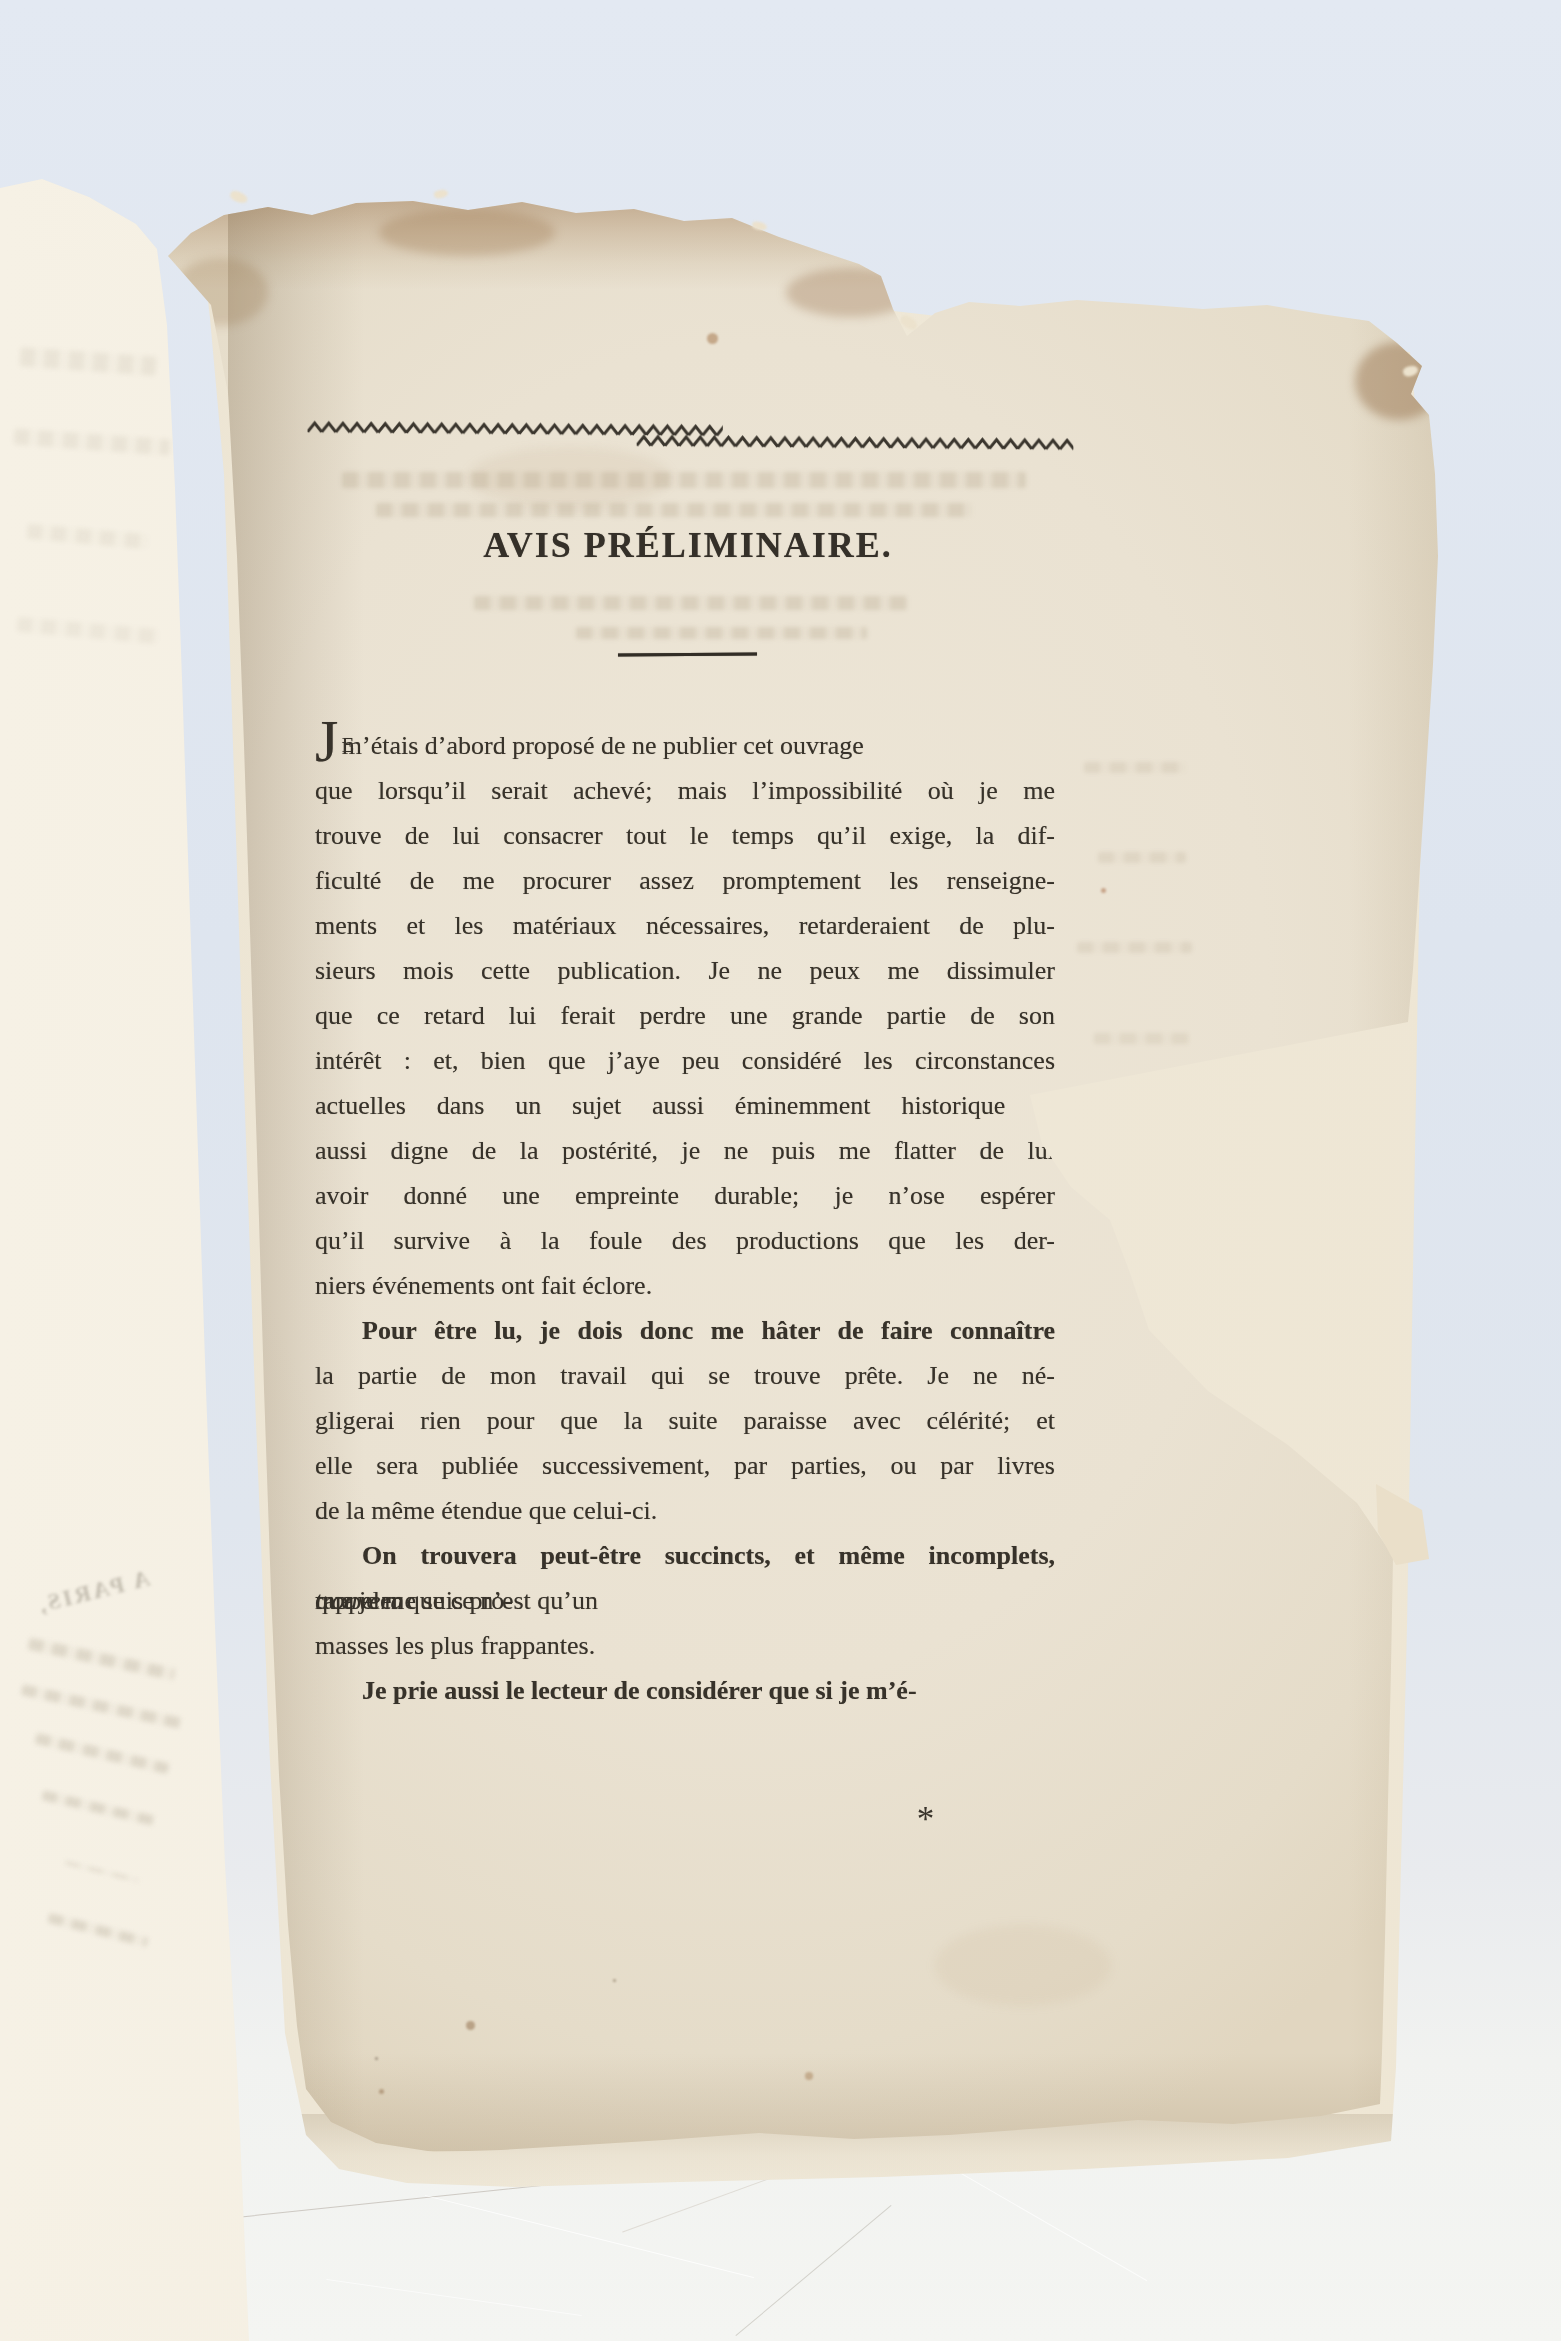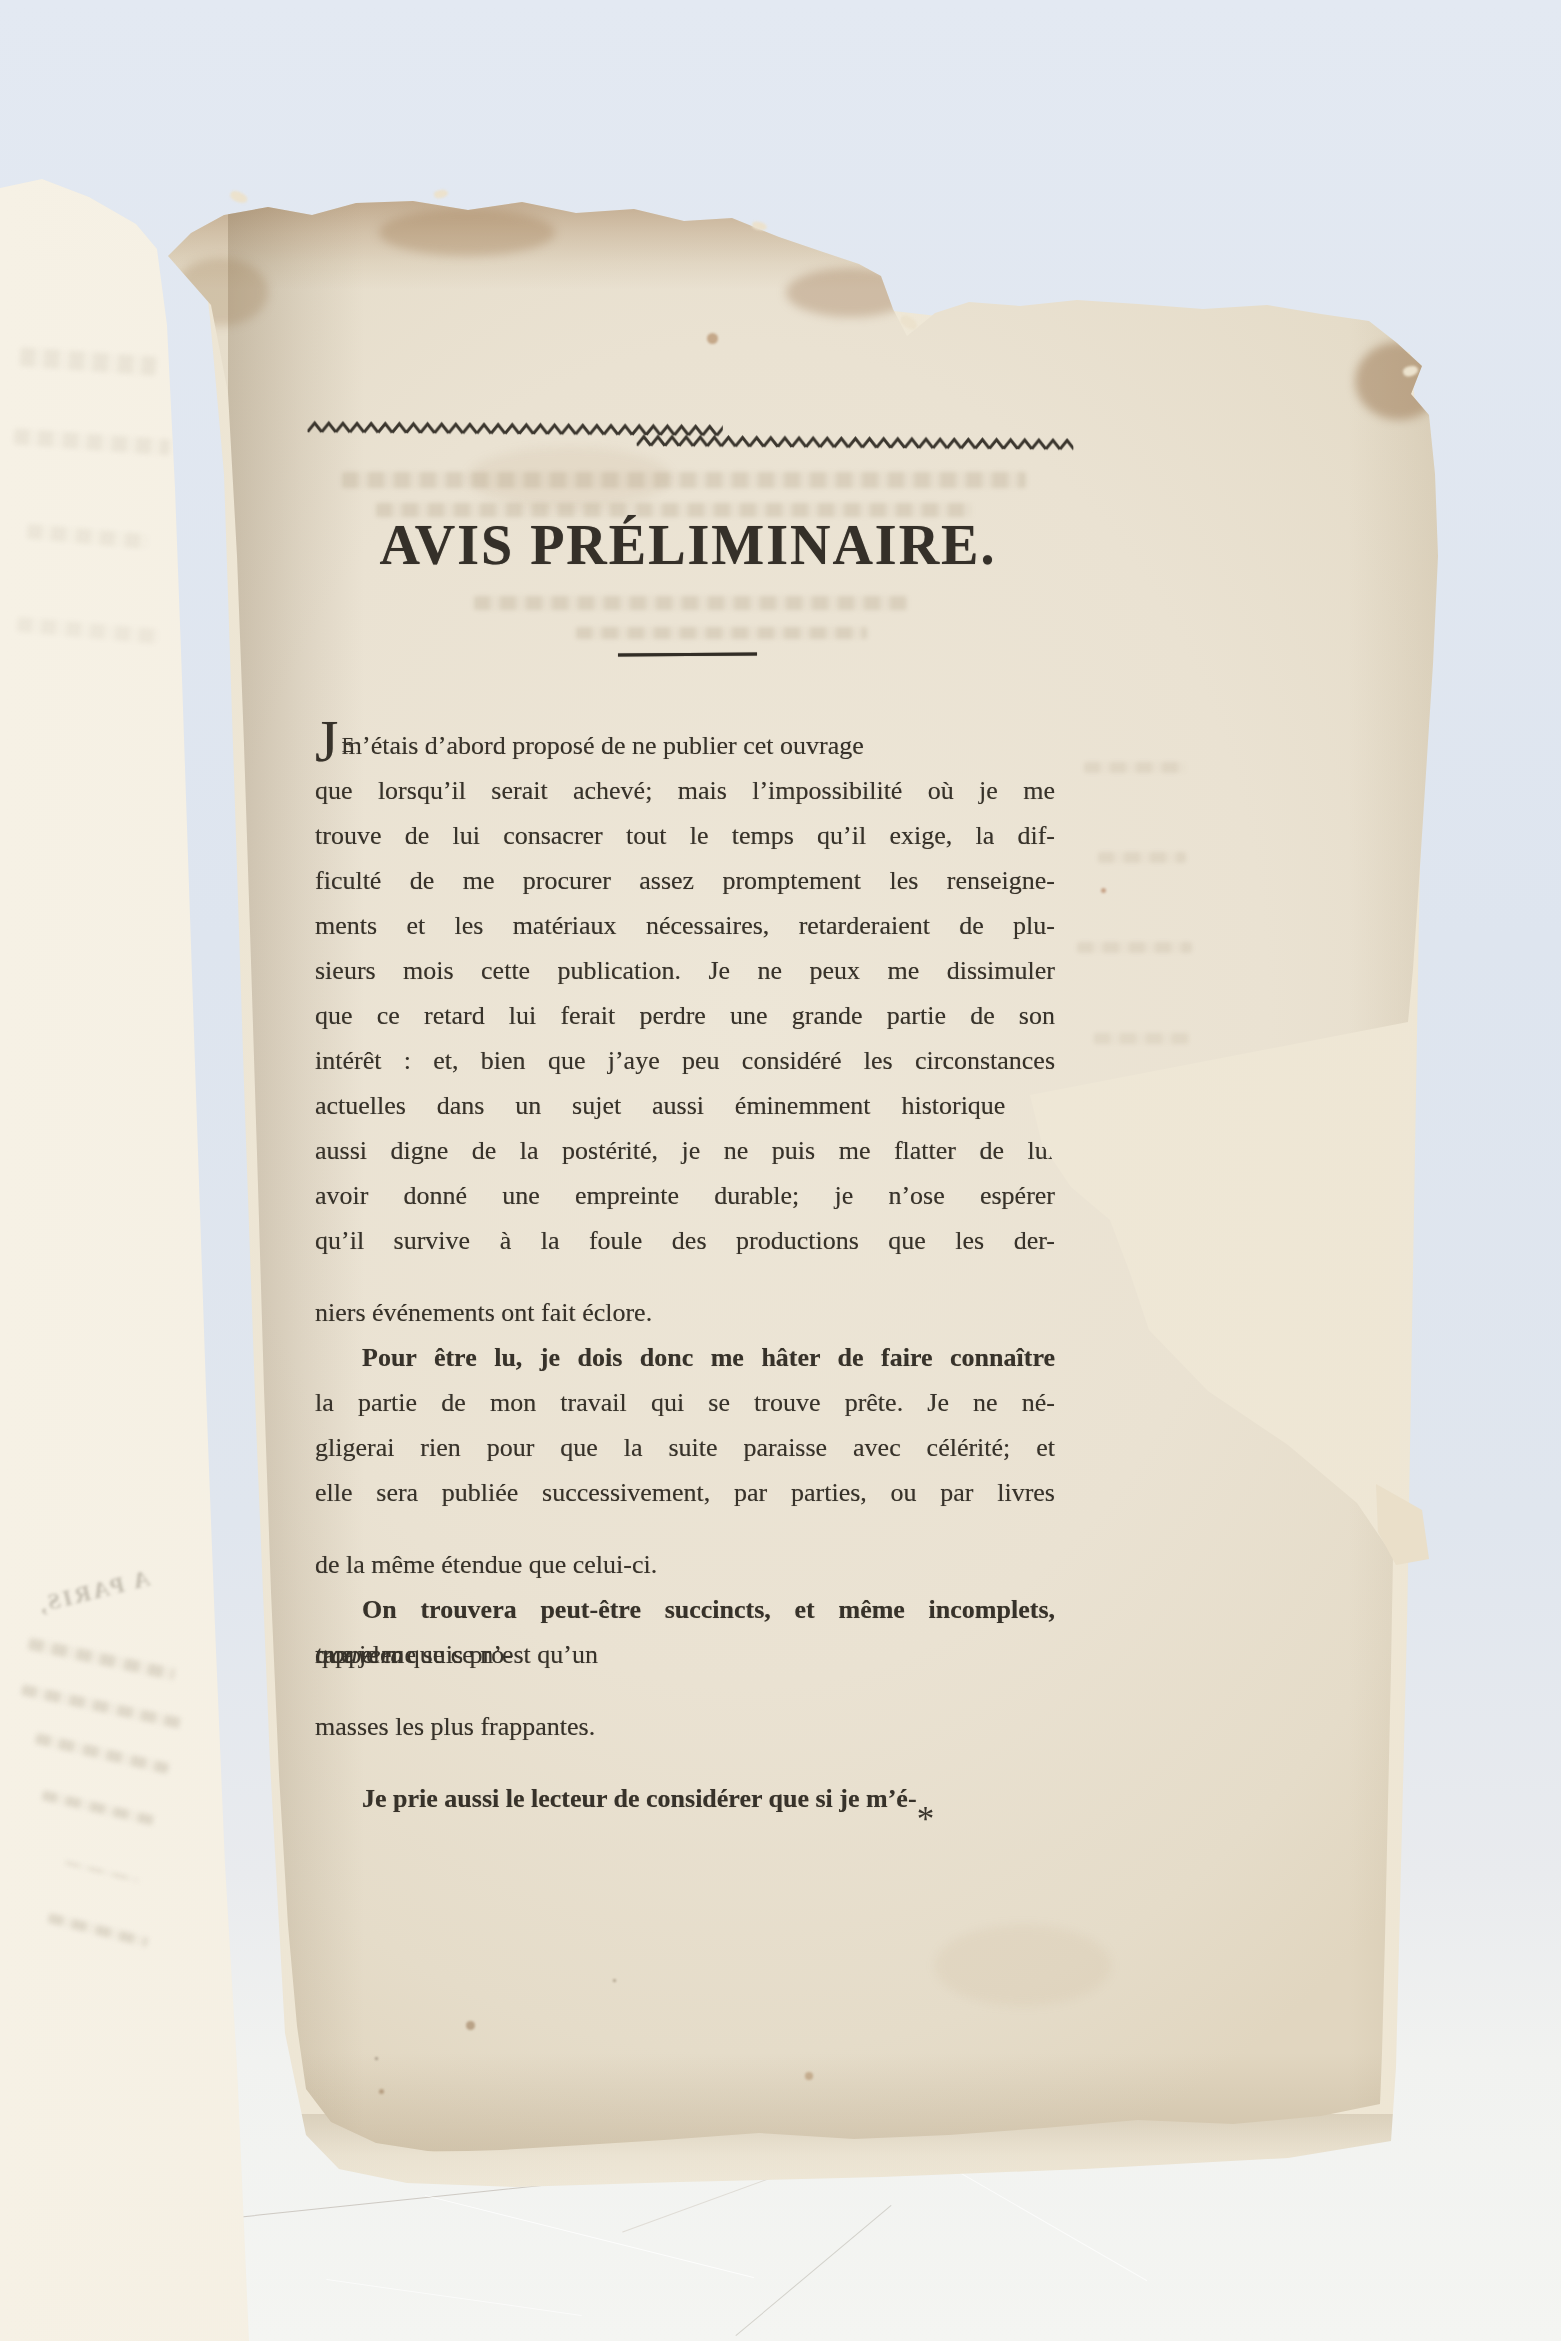--- a/index.html
+++ b/index.html
@@ -40,29 +40,29 @@
     background:linear-gradient(270deg,rgba(150,128,92,.15),transparent 70%);}
   .bottom-shade{left:291px;top:2053px;width:1098px;height:98px;
     background:linear-gradient(0deg,rgba(140,115,80,.20),transparent);}
   .stain{border-radius:50%;filter:blur(4.7px);}
   .dot{border-radius:50%;filter:blur(1px);}
   .tuft{border-radius:40% 60% 50% 50%;filter:blur(1px);background:#ece2cd;}
 
   
   .wavy{left:304px;top:417px;transform:rotate(0.5deg);}
   .title{left:285px;top:510px;width:806px;text-align:center;font-weight:bold;
-    font-size:56px;line-height:70px;letter-spacing:2px;color:#353029;
+    font-size:36px;line-height:70px;letter-spacing:2px;color:#353029;
     text-shadow:0 0 0.8px rgba(50,44,36,.55);}
   .short-rule{left:618px;top:653px;width:139px;height:3.4px;background:#322d26;transform:rotate(-0.4deg);
     box-shadow:0 0 0.7px rgba(40,35,28,.8);}
   .body-text{left:315px;top:723px;width:740px;color:#37322a;font-size:26px;
     text-shadow:0 0 0.7px rgba(55,48,38,.45);}
   .body-text .bline{position:relative;height:45px;line-height:45px;
     text-align:justify;text-align-last:justify;white-space:nowrap;}
-  .body-text .noj{text-align-last:left;margin-top:27px;}
+  .body-text .noj{text-align-last:left;}
   .body-text .ind{text-indent:47px;font-weight:bold;}
   .dropcap{position:relative;display:inline-block;font-size:60px;line-height:27px;top:4.7px;margin-right:3.4px;}
   .smcap{font-size:20.3px;letter-spacing:0.7px;}
   .ital{font-style:italic;}
   .sig{left:878px;top:1800px;width:95px;text-align:center;font-size:35px;color:#3a342c;}
 
   .gbar{filter:blur(2px);background:repeating-linear-gradient(90deg,rgba(150,132,100,.20) 0 16.3px,rgba(150,132,100,.05) 16.3px 26px);border-radius:2.7px;}
 
   
   .torn-flap{inset:0;

